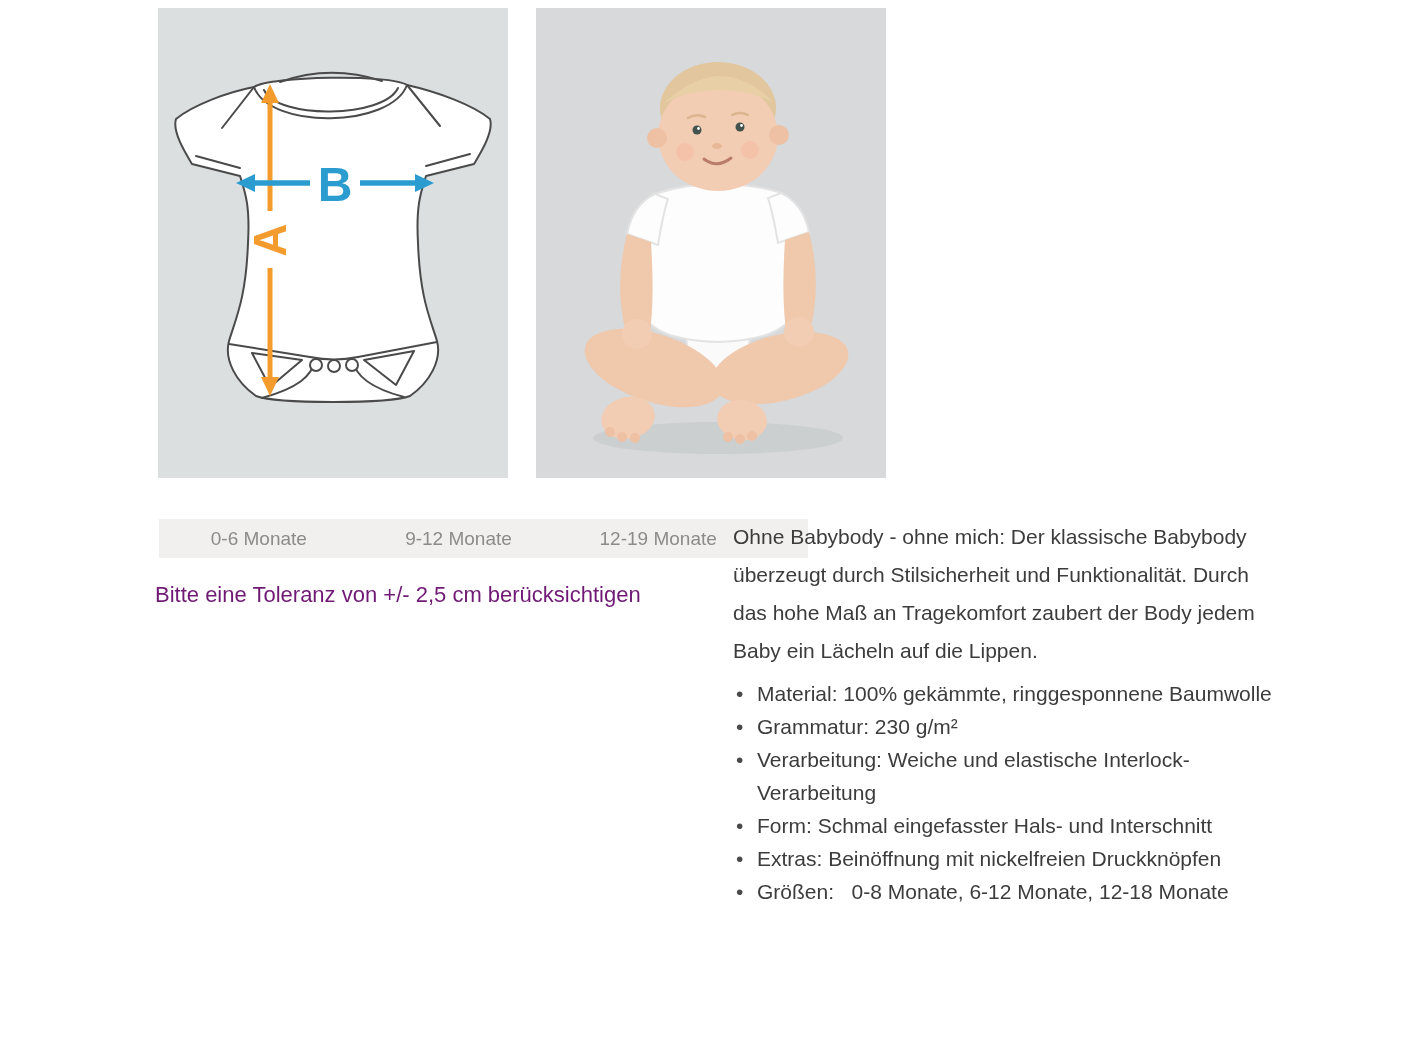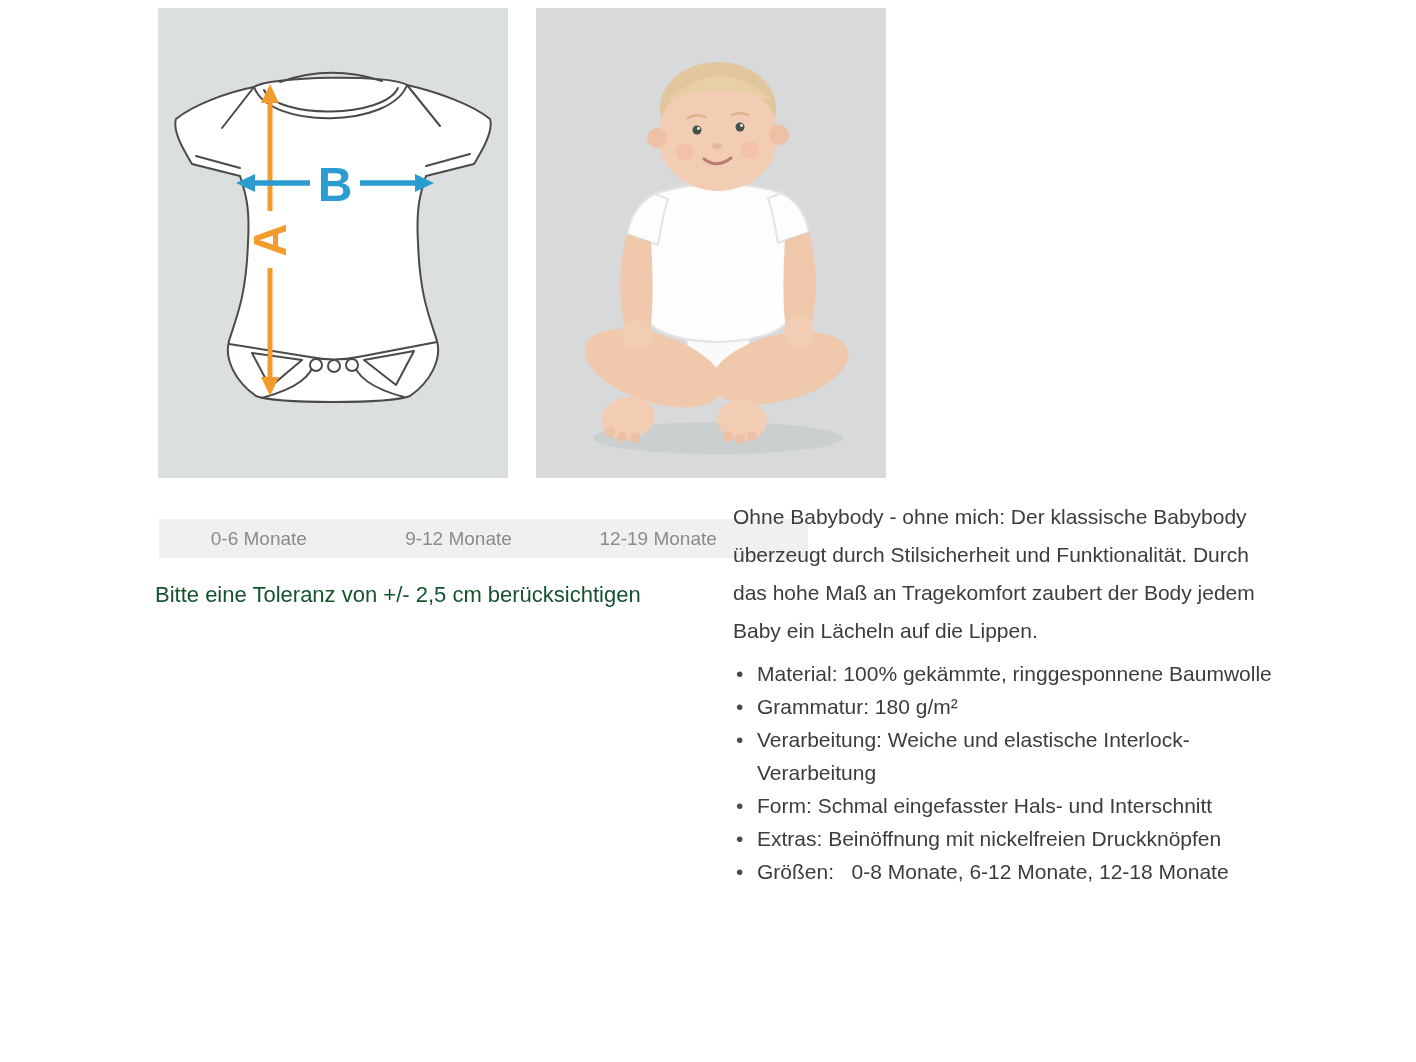--- a/index.html
+++ b/index.html
@@ -8,23 +8,23 @@
 
   .media-row{position:absolute;left:158px;top:8px;display:flex;gap:28px;}
   figure.panel{margin:0;width:350px;height:470px;}
   figure.panel svg{display:block;width:350px;height:470px;}
 
   .size-strip{position:absolute;left:159px;top:519px;width:649px;height:39px;
     background:#f2f0ee;display:flex;align-items:center;padding-right:50px;box-sizing:border-box;}
   .size-cell{flex:1;text-align:center;font-size:19px;color:#8b8b8b;}
 
   .tolerance{position:absolute;left:155px;top:582px;width:580px;margin:0;
-    font-size:22px;color:#14532d;}
+    font-size:22px;color:#701a75;}
 
-  .desc{position:absolute;left:733px;top:498px;width:541px;}
+  .desc{position:absolute;left:733px;top:518px;width:541px;}
   .desc .intro{margin:0 0 7px 0;font-size:21px;line-height:38px;color:#3c3c3c;}
   ul.features{list-style:none;margin:0;padding:0;font-size:21px;line-height:33px;color:#3c3c3c;}
   ul.features li{display:flex;margin:0;}
   ul.features .dot{flex:0 0 24px;padding-left:3px;box-sizing:border-box;color:#4a4a4a;}
   ul.features .bullet-text{flex:1;white-space:pre-wrap;}
 </style>
 </head>
 <body>
 
 <div class="page">
@@ -152,21 +152,21 @@
 
   <div class="desc">
     <p class="intro">Ohne Babybody - ohne mich: Der klassische Ba­bybody überzeugt durch Stilsicherheit und Funk­tionalität. Durch das hohe Maß an Tragekomfort zaubert der Body jedem Baby ein Lächeln auf die Lippen.</p>
     <ul class="features">
       <li>
         <span class="dot">•</span>
         <span class="bullet-text">Material: 100% gekämmte, ringgesponnene Baumwolle</span>
       </li>
       <li>
         <span class="dot">•</span>
-        <span class="bullet-text">Grammatur: 180 g/m²</span>
+        <span class="bullet-text">Grammatur: 230 g/m²</span>
       </li>
       <li>
         <span class="dot">•</span>
         <span class="bullet-text">Verarbeitung: Weiche und elastische Inter­lock-Verarbeitung</span>
       </li>
       <li>
         <span class="dot">•</span>
         <span class="bullet-text">Form: Schmal eingefasster Hals- und Inter­schnitt</span>
       </li>
       <li>

